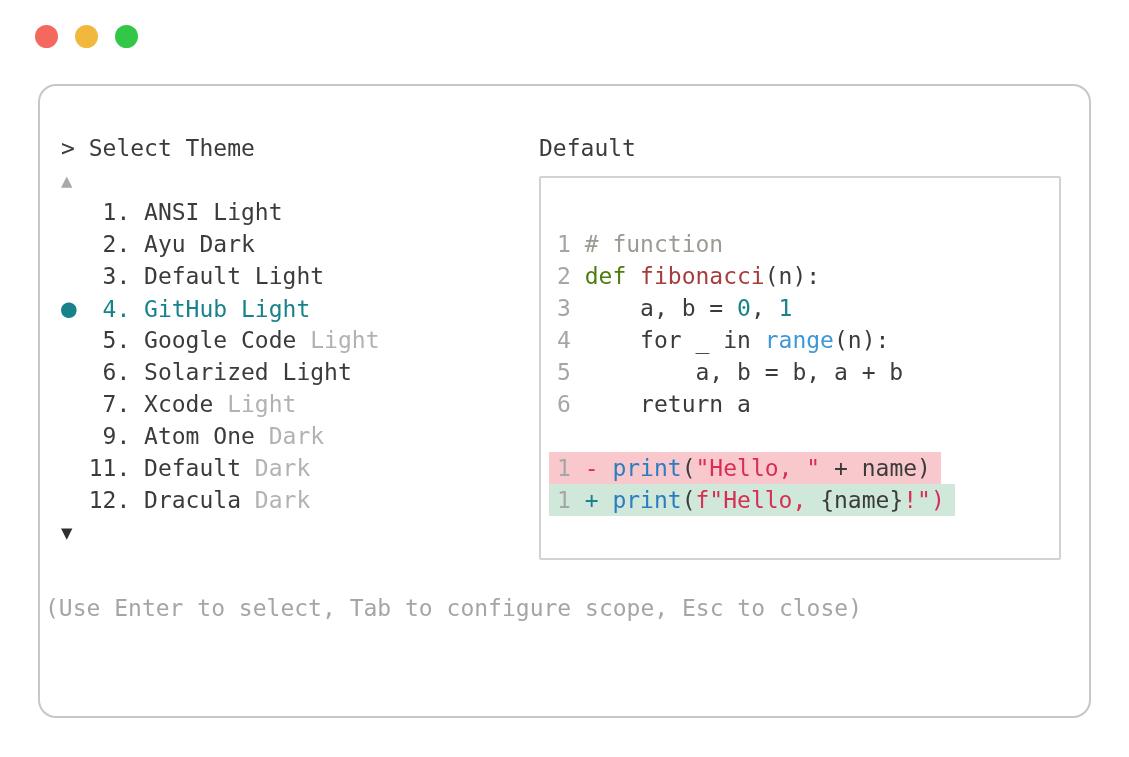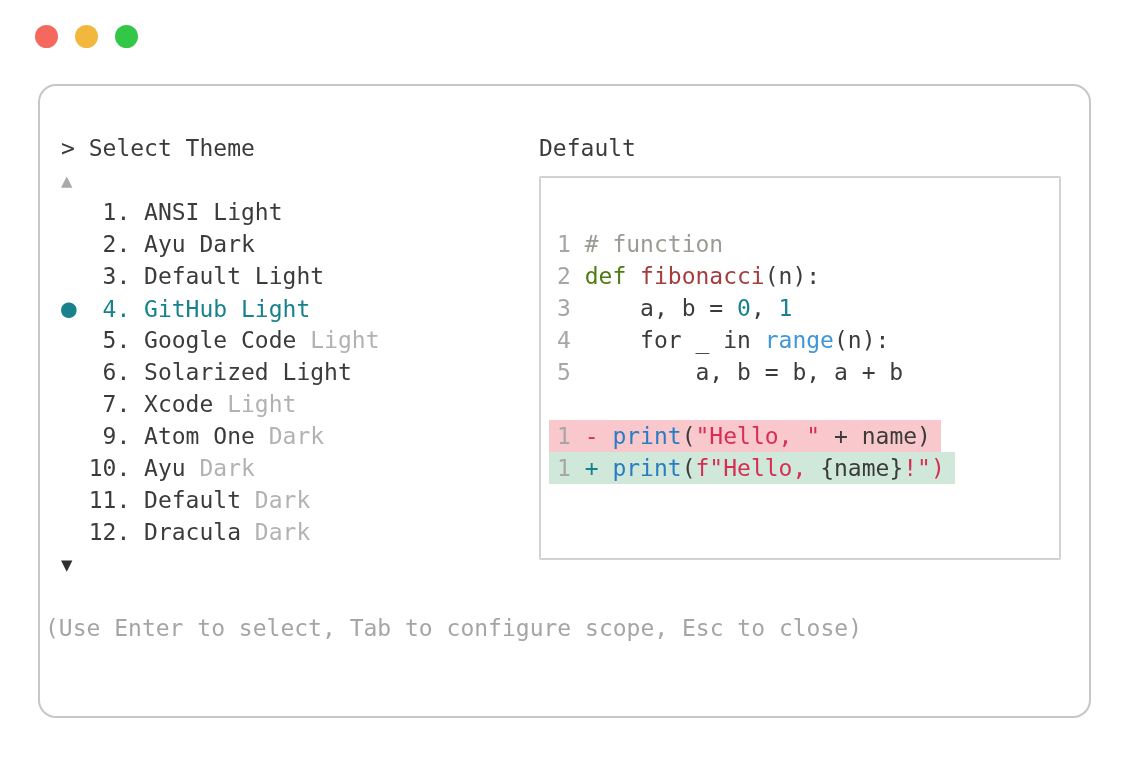--- a/index.html
+++ b/index.html
@@ -55,36 +55,36 @@
         <div class="row arrow-up" style="color: rgb(169, 169, 169);">▲</div>
         <div id="theme-list">
             <div class="row"><span class="marker"></span><span style="color: rgb(59, 59, 59);"> 1. </span><span style="color: rgb(59, 59, 59);">ANSI Light</span></div>
             <div class="row"><span class="marker"></span><span style="color: rgb(59, 59, 59);"> 2. </span><span style="color: rgb(59, 59, 59);">Ayu Dark</span></div>
             <div class="row"><span class="marker"></span><span style="color: rgb(59, 59, 59);"> 3. </span><span style="color: rgb(59, 59, 59);">Default Light</span></div>
             <div class="row"><span class="marker"><span class="bullet-glyph" style="color: rgb(23, 130, 139);">●</span></span><span style="color: rgb(23, 130, 139);"> 4. </span><span style="color: rgb(23, 130, 139);">GitHub Light</span></div>
             <div class="row"><span class="marker"></span><span style="color: rgb(59, 59, 59);"> 5. </span><span style="color: rgb(59, 59, 59);">Google Code</span><span style="color: rgb(178, 178, 178);"> Light</span></div>
             <div class="row"><span class="marker"></span><span style="color: rgb(59, 59, 59);"> 6. </span><span style="color: rgb(59, 59, 59);">Solarized Light</span></div>
             <div class="row"><span class="marker"></span><span style="color: rgb(59, 59, 59);"> 7. </span><span style="color: rgb(59, 59, 59);">Xcode</span><span style="color: rgb(178, 178, 178);"> Light</span></div>
             <div class="row"><span class="marker"></span><span style="color: rgb(59, 59, 59);"> 9. </span><span style="color: rgb(59, 59, 59);">Atom One</span><span style="color: rgb(178, 178, 178);"> Dark</span></div>
-            <div class="row"><span class="marker"></span><span style="color: rgb(59, 59, 59);">10. </span><span style="color: rgb(59, 59, 59);">Ayu</span><span style="color: rgb(178, 178, 178);"> Dark</span></div>
             <div class="row"><span class="marker"></span><span style="color: rgb(59, 59, 59);">11. </span><span style="color: rgb(59, 59, 59);">Default</span><span style="color: rgb(178, 178, 178);"> Dark</span></div>
             <div class="row"><span class="marker"></span><span style="color: rgb(59, 59, 59);">12. </span><span style="color: rgb(59, 59, 59);">Dracula</span><span style="color: rgb(178, 178, 178);"> Dark</span></div>
           </div>
         <div class="row arrow-down" style="color: rgb(47, 47, 47);">▼</div>
       </div>
 
       <div class="right-col">
         <div class="row">Default</div>
         <div class="preview-box">
           <div id="code-sample">
               <div class="row code-line"><span style="color: rgb(166, 166, 166);">1 </span><span style="color: rgb(154, 155, 146);"># function</span></div>
               <div class="row code-line"><span style="color: rgb(166, 166, 166);">2 </span><span style="color: #4d7c0f;">def </span><span style="color: rgb(164, 61, 60);">fibonacci</span><span style="color: rgb(59, 59, 59);">(n):</span></div>
               <div class="row code-line"><span style="color: rgb(166, 166, 166);">3 </span><span style="color: rgb(59, 59, 59); margin-top: 43px;">    a, b = </span><span style="color: rgb(23, 130, 139);">0</span><span style="color: rgb(59, 59, 59);">, </span><span style="color: rgb(23, 130, 139);">1</span></div>
               <div class="row code-line"><span style="color: rgb(166, 166, 166);">4 </span><span style="color: rgb(59, 59, 59);">    for _ in </span><span style="color: rgb(62, 151, 215);">range</span><span style="color: rgb(59, 59, 59);">(n):</span></div>
               <div class="row code-line"><span style="color: rgb(166, 166, 166);">5 </span><span style="color: rgb(59, 59, 59);">        a, b = b, a + b</span></div>
+              <div class="row code-line"><span style="color: rgb(166, 166, 166);">6 </span><span style="color: rgb(59, 59, 59);">    return a</span></div>
               <div class="row code-line"></div>
               <div class="row code-line"><span class="diffbg" style="background: rgb(249, 200, 205);"><span style="color: rgb(166, 166, 166);">1 </span><span style="color: rgb(217, 45, 84);">- </span><span style="color: rgb(42, 125, 192);">print</span><span style="color: rgb(59, 59, 59);">(</span><span style="color: rgb(217, 45, 84);">"Hello, "</span><span style="color: rgb(59, 59, 59);"> + name)</span></span></div>
               <div class="row code-line"><span class="diffbg" style="background: rgb(207, 232, 217);"><span style="color: rgb(166, 166, 166);">1 </span><span style="color: rgb(23, 130, 139);">+ </span><span style="color: rgb(42, 125, 192);">print</span><span style="color: rgb(59, 59, 59);">(</span><span style="color: rgb(217, 45, 84);">f"Hello, </span><span style="color: rgb(59, 59, 59);">{name}</span><span style="color: rgb(217, 45, 84);">!")</span></span></div>
             </div>
         </div>
       </div>
 
     </div>
 
     <div class="hint-row" style="color: rgb(165, 165, 165);">(Use Enter to select, Tab to configure scope, Esc to close)</div>

